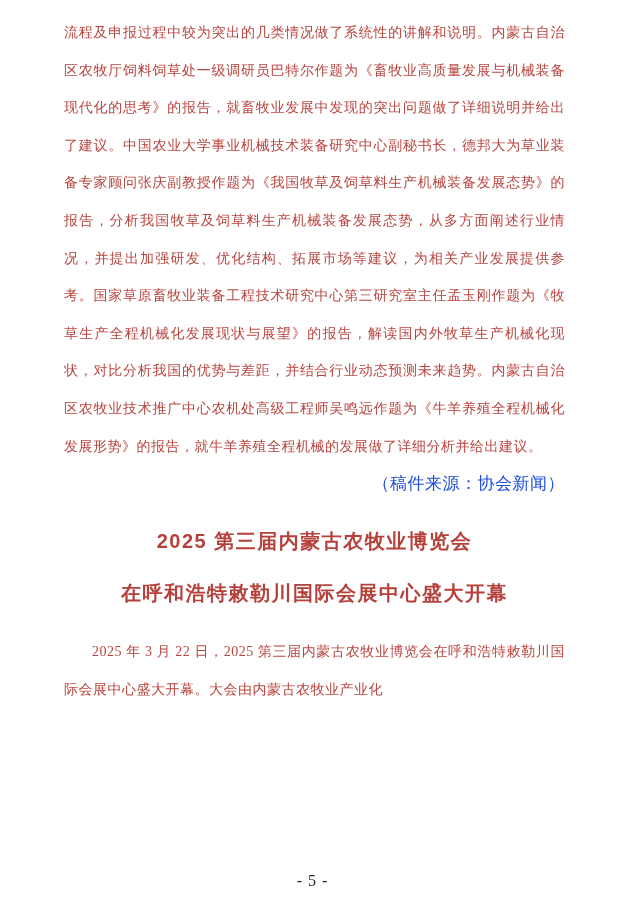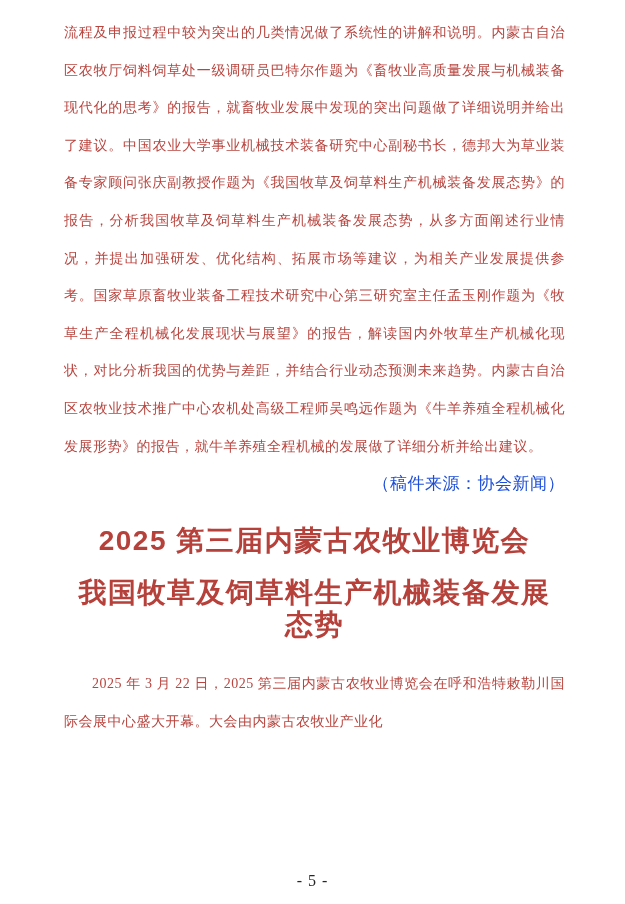--- a/index.html
+++ b/index.html
@@ -41,21 +41,21 @@
     letter-spacing: 0.5px;
     text-align: right;
     color: #1d4ed8;
     font-family: "Liberation Serif", "DejaVu Serif", serif;
   }
 
   .article-title {
     text-align: center;
     font-family: "Liberation Sans", "DejaVu Sans", sans-serif;
     font-weight: bold;
-    font-size: 28px;
+    font-size: 20px;
     line-height: 32px;
     letter-spacing: 1.5px;
     color: #b6403a;
   }
 
   .title-line1 { margin-top: 24px; }
   .title-line2 { margin-top: 20px; }
 
   .article-paragraph {
     margin-top: 24px;
@@ -79,20 +79,20 @@
 
 <div class="page">
   <div class="content">
 
     <p class="body-text">流程及申报过程中较为突出的几类情况做了系统性的讲解和说明。内蒙古自治区农牧厅饲料饲草处一级调研员巴特尔作题为《畜牧业高质量发展与机械装备现代化的思考》的报告，就畜牧业发展中发现的突出问题做了详细说明并给出了建议。中国农业大学事业机械技术装备研究中心副秘书长，德邦大为草业装备专家顾问张庆副教授作题为《我国牧草及饲草料生产机械装备发展态势》的报告，分析我国牧草及饲草料生产机械装备发展态势，从多方面阐述行业情况，并提出加强研发、优化结构、拓展市场等建议，为相关产业发展提供参考。国家草原畜牧业装备工程技术研究中心第三研究室主任孟玉刚作题为《牧草生产全程机械化发展现状与展望》的报告，解读国内外牧草生产机械化现状，对比分析我国的优势与差距，并结合行业动态预测未来趋势。内蒙古自治区农牧业技术推广中心农机处高级工程师吴鸣远作题为《牛羊养殖全程机械化发展形势》的报告，就牛羊养殖全程机械的发展做了详细分析并给出建议。</p>
 
     <p class="attribution">（稿件来源：协会新闻）</p>
 
     <h1 class="article-title title-line1">2025 第三届内蒙古农牧业博览会</h1>
 
-    <h1 class="article-title title-line2">我国牧草及饲草料生产机械装备发展态势</h1>
+    <h1 class="article-title title-line2">在呼和浩特敕勒川国际会展中心盛大开幕</h1>
 
     <p class="body-text article-paragraph">2025 年 3 月 22 日，2025 第三届内蒙古农牧业博览会在呼和浩特敕勒川国际会展中心盛大开幕。大会由内蒙古农牧业产业化</p>
 
   </div>
 
   <div class="page-footer">- 5 -</div>
 </div>
 
 </body></html>

